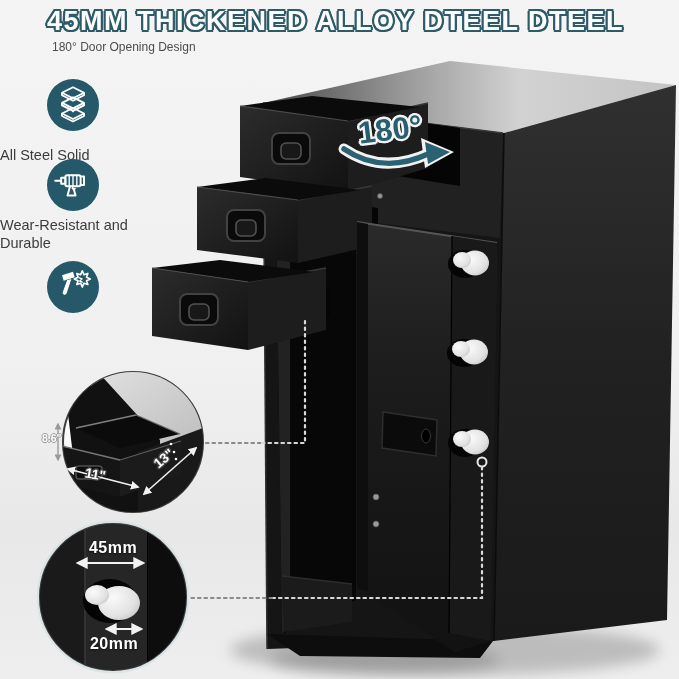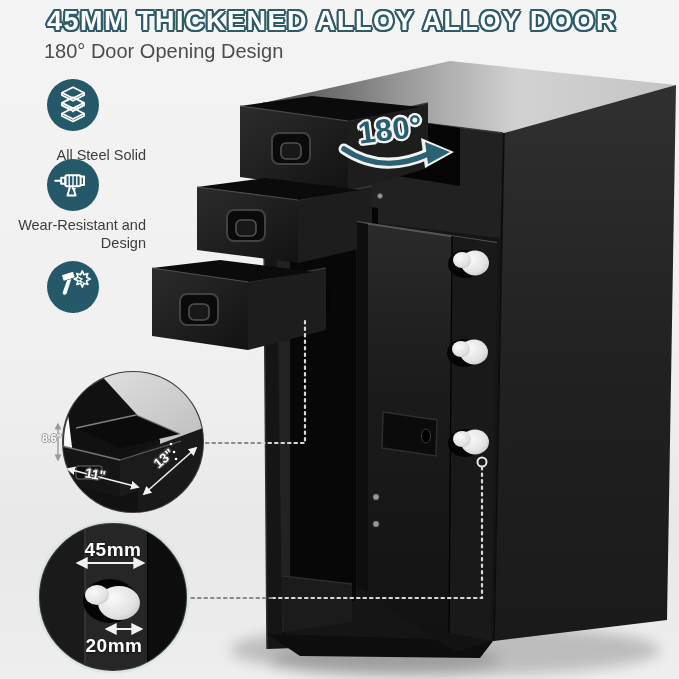--- a/index.html
+++ b/index.html
@@ -5,38 +5,38 @@
   html,body{margin:0;padding:0;}
   body{width:679px;height:679px;overflow:hidden;background:#efefef;
        font-family:"Liberation Sans",sans-serif;}
   .stage{position:relative;width:679px;height:679px;
          background:linear-gradient(180deg,#f4f4f4 0%,#f0f0f0 55%,#e8e8e8 78%,#eeeeee 100%);}
   svg.scene{position:absolute;left:0;top:0;}
   .ov{position:absolute;white-space:nowrap;}
   .title{left:47px;top:6px;font-size:27px;font-weight:700;letter-spacing:1.5px;color:#fff;
     text-shadow:-2.2px 0 0 #2d5b69,2.2px 0 0 #2d5b69,0 -2.2px 0 #2d5b69,0 2.2px 0 #2d5b69,
     -1.6px -1.6px 0 #2d5b69,1.6px -1.6px 0 #2d5b69,-1.6px 1.6px 0 #2d5b69,1.6px 1.6px 0 #2d5b69;}
-  .subtitle{left:44px;top:40px;font-size:20px;color:#4d4d4d;}
+  .subtitle{left:52px;top:40px;font-size:12px;color:#4d4d4d;}
   .feat-icon{position:absolute;left:47px;width:52px;height:52px;border-radius:50%;
     background:#25596a;display:flex;align-items:center;justify-content:center;}
-  .feat-label{position:absolute;left:0;width:146px;text-align:right;font-size:14.5px;
+  .feat-label{position:absolute;left:0;width:146px;text-align:left;font-size:14.5px;
     line-height:1.25;color:#3c3c3c;white-space:normal;}
   .deg{left:358px;top:112px;font-size:31px;font-weight:700;color:#275e70;
     transform:rotate(-7deg);
     text-shadow:-2.4px 0 0 #f4f4f4,2.4px 0 0 #f4f4f4,0 -2.4px 0 #f4f4f4,0 2.4px 0 #f4f4f4,
     -1.7px -1.7px 0 #f4f4f4,1.7px -1.7px 0 #f4f4f4,-1.7px 1.7px 0 #f4f4f4,1.7px 1.7px 0 #f4f4f4;}
   .dim{font-weight:700;color:#fff;
     text-shadow:-1.3px 0 0 #4a4a4a,1.3px 0 0 #4a4a4a,0 -1.3px 0 #4a4a4a,0 1.3px 0 #4a4a4a,
     -1px -1px 0 #4a4a4a,1px -1px 0 #4a4a4a,-1px 1px 0 #4a4a4a,1px 1px 0 #4a4a4a;}
   .d86{left:42px;top:432px;font-size:10.5px;
     text-shadow:-1px 0 0 #9c9c9c,1px 0 0 #9c9c9c,0 -1px 0 #9c9c9c,0 1px 0 #9c9c9c;}
   .d11{left:85px;top:467px;font-size:13.5px;transform:rotate(9deg);}
   .d13{left:153px;top:451px;font-size:13.5px;transform:rotate(-40deg);}
   .dmm{position:absolute;width:90px;text-align:center;font-weight:700;color:#fff;
-    font-size:19px;letter-spacing:.5px;text-shadow:0 1px 2px rgba(0,0,0,.65);}
+    font-size:16px;letter-spacing:.5px;text-shadow:0 1px 2px rgba(0,0,0,.65);}
   .d45{left:68px;top:539px;}
   .d20{left:69px;top:635px;}
 </style>
 </head>
 <body>
 
 <div class="stage">
 
 <svg class="scene" width="679" height="679" viewBox="0 0 679 679">
   <defs>
@@ -231,21 +231,21 @@
       <rect x="148" y="524" width="40" height="150" fill="#0d0d0d"></rect>
       <ellipse cx="110" cy="601" rx="27" ry="22" fill="#040404"></ellipse>
       <ellipse cx="119" cy="603" rx="21" ry="17" fill="url(#boltG)"></ellipse>
       <ellipse cx="97" cy="595" rx="12" ry="10" fill="url(#boltG)"></ellipse>
     </g>
     <line x1="78" y1="563" x2="143" y2="563" stroke="#f2f2f2" stroke-width="2.2" marker-start="url(#aw)" marker-end="url(#aw)"></line>
     <line x1="107" y1="629" x2="141" y2="629" stroke="#f2f2f2" stroke-width="2.2" marker-start="url(#aw)" marker-end="url(#aw)"></line>
   </g>
 </svg>
 
-<div class="ov title">45MM THICKENED ALLOY ALLOY DOOR</div>
+<div class="ov title">45MM THICKENED ALLOY DTEEL DTEEL</div>
 <div class="ov subtitle">180° Door Opening Design</div>
 
 <div class="feat-icon" style="top:79px">
   <svg width="44" height="44" viewBox="0 0 52 52" fill="none" stroke="#fff" stroke-width="2.2" stroke-linejoin="round">
     <path d="M26,5 l13,6.5 -13,6.5 -13,-6.5 Z"></path>
         <path d="M13,11.5 v3 l13,6.5 13,-6.5 v-3"></path>
     <path d="M26,17 l13,6.5 -13,6.5 -13,-6.5 Z"></path>
         <path d="M13,23.5 v3 l13,6.5 13,-6.5 v-3"></path>
     <path d="M20,28.5 v3 M26,31.5 v3 M32,28.5 v3" stroke-width="1.6"></path>
     <path d="M26,29.5 l13,6.5 -13,6.5 -13,-6.5 Z"></path>
@@ -258,21 +258,21 @@
   <svg width="44" height="44" viewBox="0 0 52 52" fill="none" stroke="#fff" stroke-width="2.3" stroke-linecap="round" stroke-linejoin="round">
     <path d="M5,21 h7"></path>
         <rect x="12" y="17.5" width="5" height="7"></rect>
     <rect x="17" y="14.5" width="18" height="13" rx="2"></rect>
     <path d="M21.5,14.5 v13 M26,14.5 v13 M30.5,14.5 v13" stroke-width="1.6"></path>
     <path d="M35,16 h4 v10 h-4"></path>
     <path d="M22.5,27.5 l-3,11 h9.5 l-2.2,-8"></path>
     <path d="M25.5,27.5 v3 h3" stroke-width="1.8"></path>
   </svg>
 </div>
-<div class="feat-label" style="top:216px">Wear-Resistant and Design</div>
+<div class="feat-label" style="top:216px">Wear-Resistant and Durable</div>
 
 <div class="feat-icon" style="top:261px">
   <svg width="44" height="44" viewBox="0 0 52 52">
     <path d="M13,12 l13,-4 2,6.5 -13,4 Z" fill="#fff"></path>
     <path d="M19,18 l5,-1.5 -5.5,17 a2.4,2.4 0 0 1 -4.6,-1.4 Z" fill="#fff"></path>
     <path d="M37,7 l2,4.5 4.5,-1.5 -1.5,4.5 4.5,2 -4.5,2 1.5,4.5 -4.5,-1.5 -2,4.5 -2,-4.5 -4.5,1.5 1.5,-4.5 -4.5,-2 4.5,-2 -1.5,-4.5 4.5,1.5 Z" fill="none" stroke="#fff" stroke-width="2" stroke-linejoin="round"></path>
     <path d="M33,15 l3.5,1.5 -2.5,2.5 3.5,1.5" fill="none" stroke="#fff" stroke-width="1.6"></path>
   </svg>
 </div>
 

